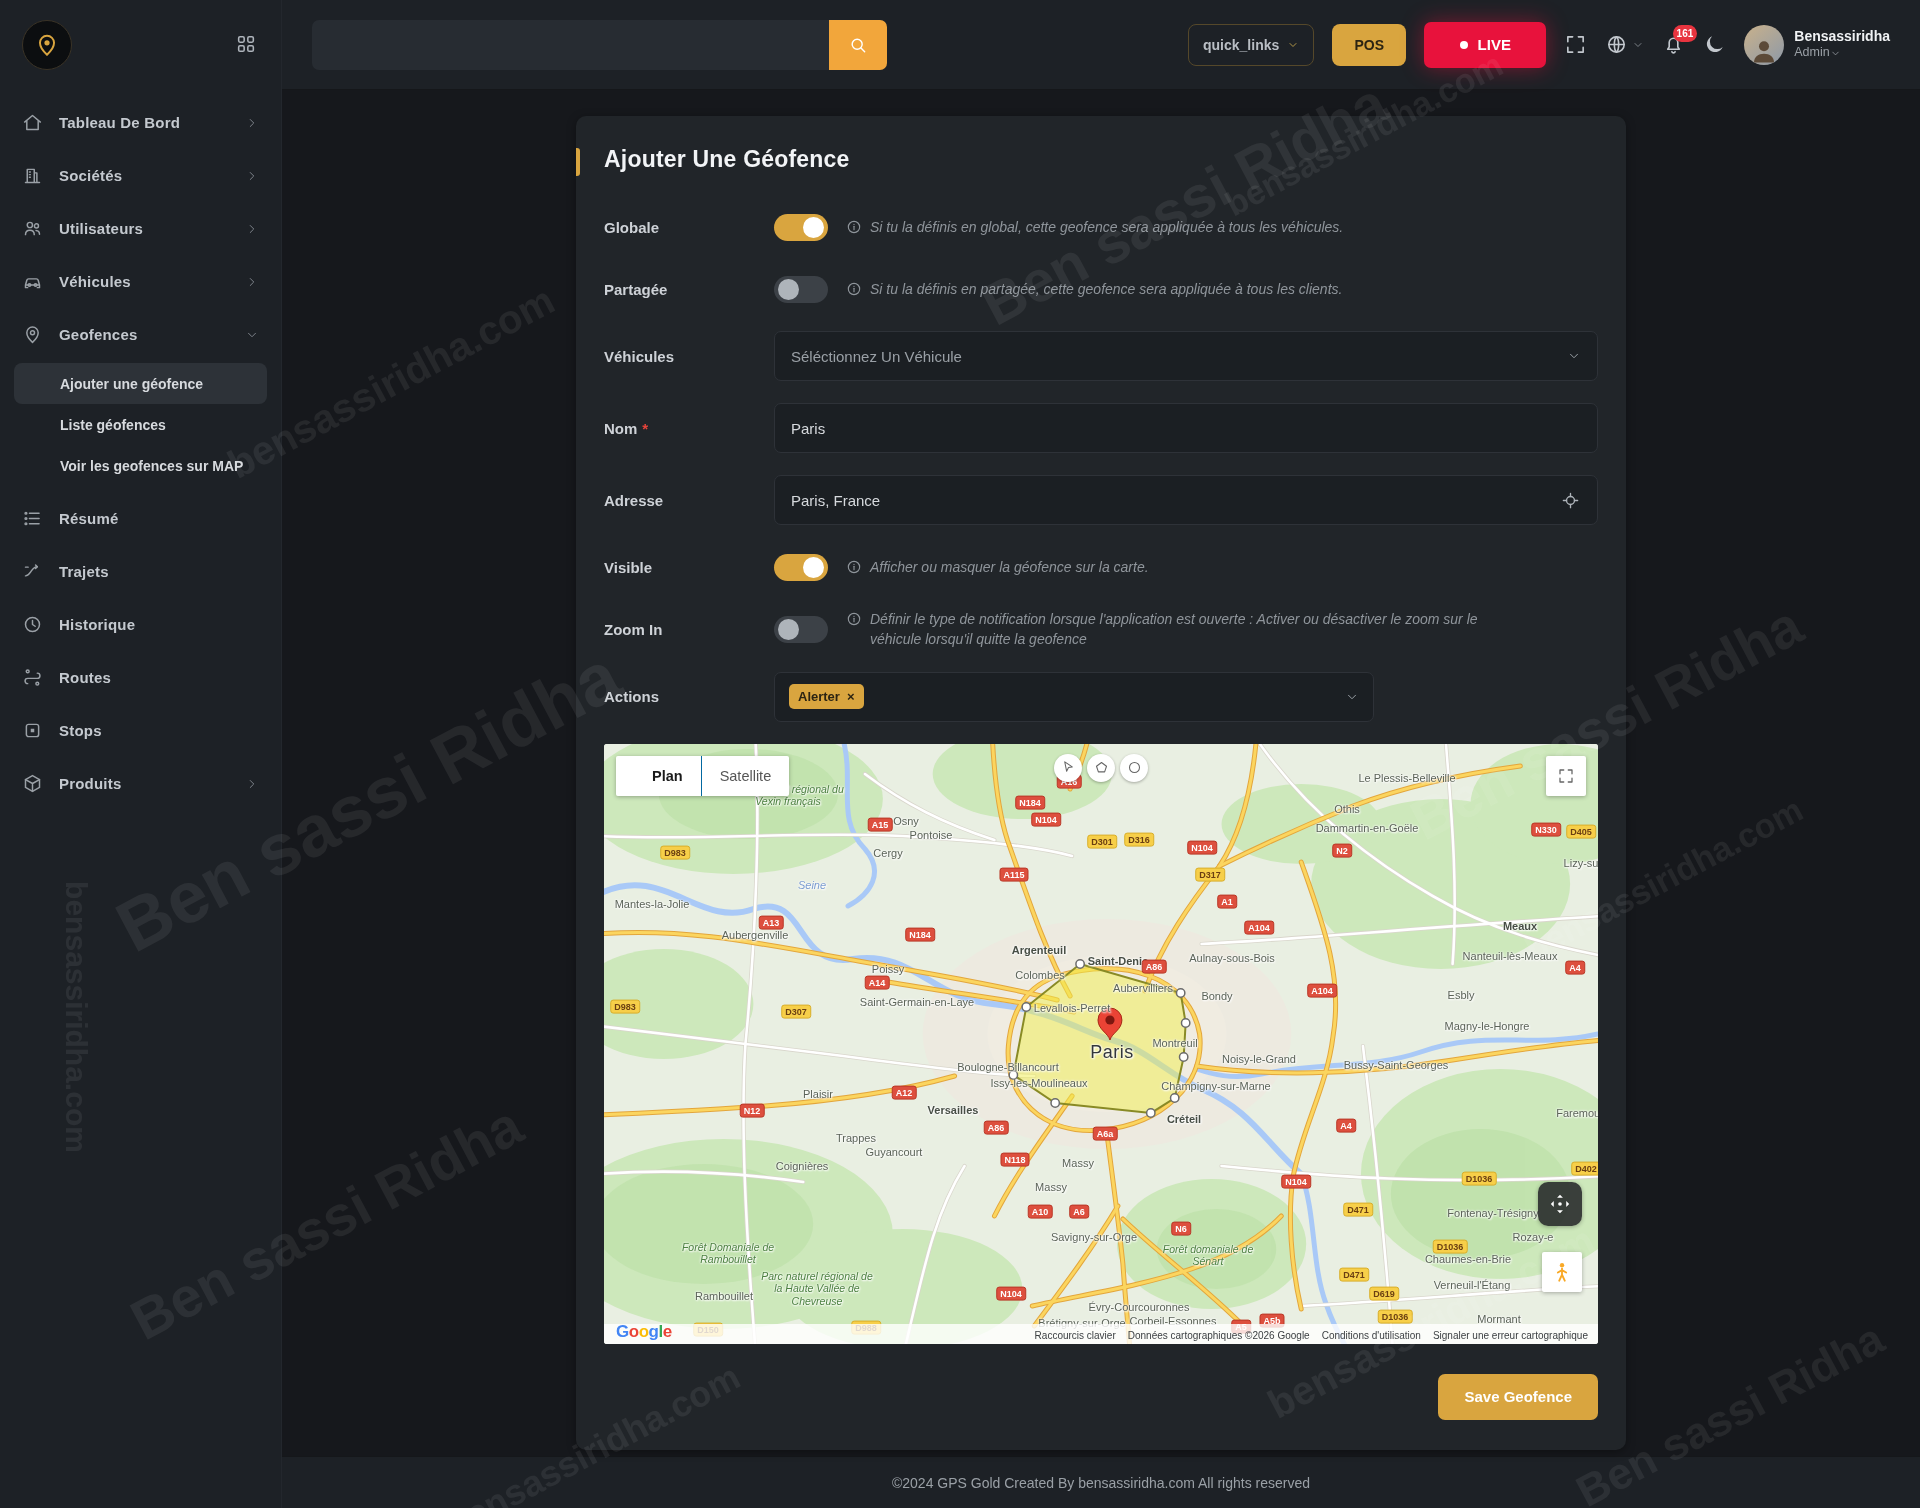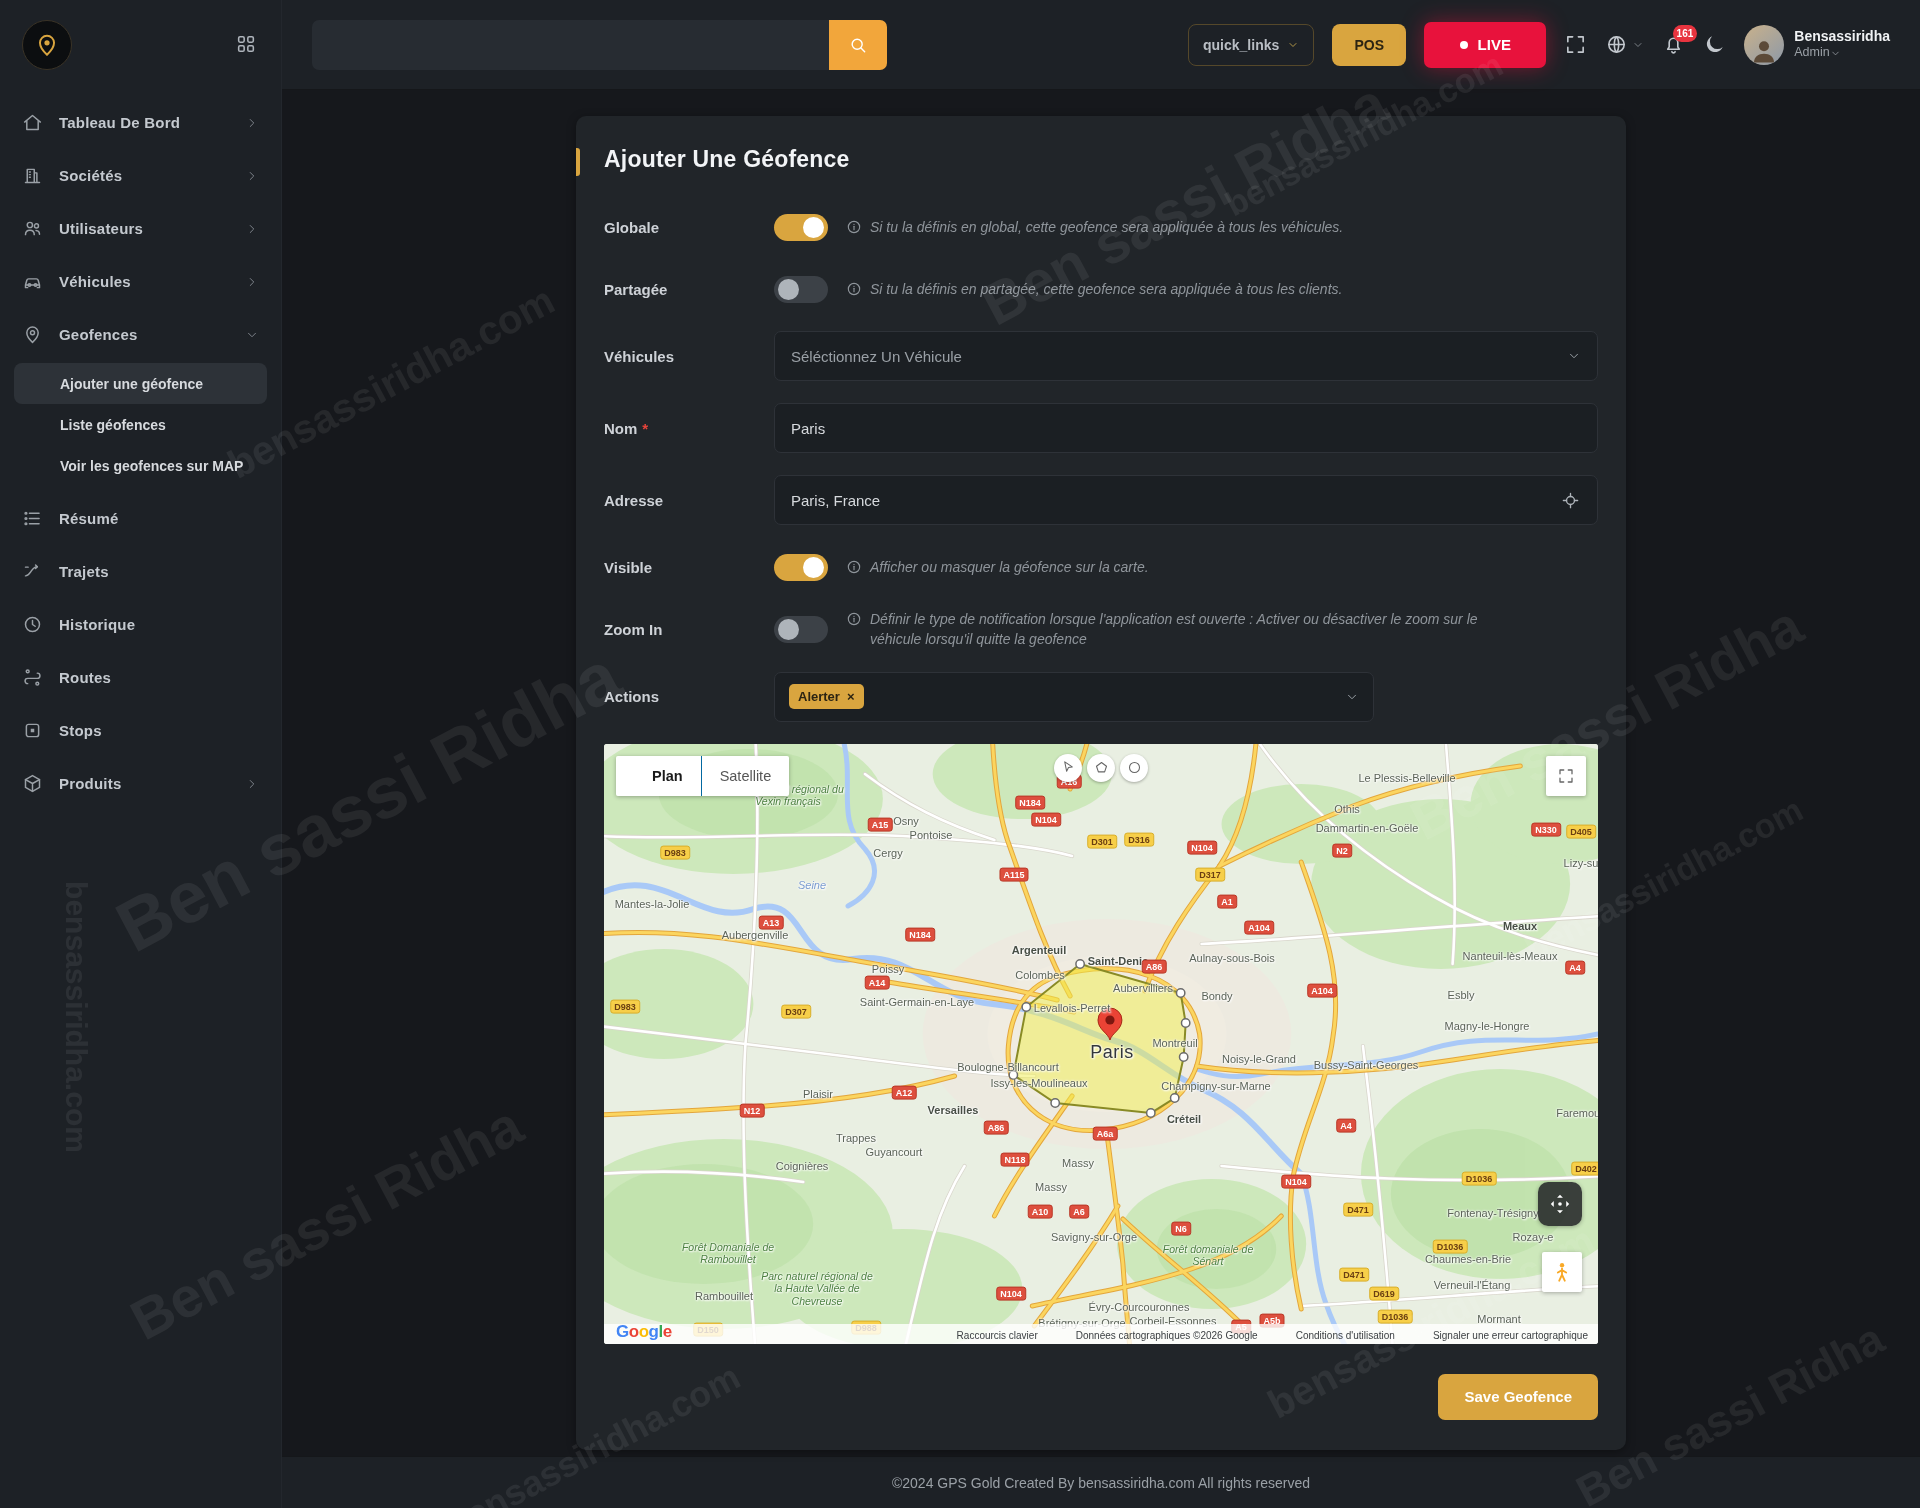--- a/index.html
+++ b/index.html
@@ -108,21 +108,21 @@
   .map-type button + button { border-left:1px solid #0369a1; }
   .map-draw { position:absolute; top:10px; left:50%; transform:translateX(-50%); display:flex; gap:5px; }
   .map-draw button { width:28px; height:28px; border-radius:50%; border:none; background:#fff; box-shadow:0 1px 3px rgba(0,0,0,.3); display:flex; align-items:center; justify-content:center; color:#666; cursor:pointer; }
   .map-draw button svg { width:15px; height:15px; }
   .map-fs { position:absolute; top:12px; right:12px; width:40px; height:40px; border:none; background:#fff; border-radius:2px; box-shadow:0 1px 4px rgba(0,0,0,.3); color:#666; display:flex; align-items:center; justify-content:center; cursor:pointer; }
   .map-fs svg { width:18px; height:18px; }
   .map-pan { position:absolute; right:16px; bottom:118px; width:44px; height:44px; border-radius:10px; border:none; background:rgba(32,33,36,.85); color:#fff; display:flex; align-items:center; justify-content:center; cursor:pointer; box-shadow:0 1px 4px rgba(0,0,0,.3); }
   .map-pan svg { width:22px; height:22px; }
   .map-peg { position:absolute; right:16px; bottom:52px; width:40px; height:40px; border:none; background:#fff; border-radius:2px; box-shadow:0 1px 4px rgba(0,0,0,.3); display:flex; align-items:center; justify-content:center; cursor:pointer; }
   .map-peg svg { width:22px; height:22px; }
-  .map-attrib { position:absolute; left:0; right:0; bottom:0; height:20px; background:rgba(255,255,255,.8); display:flex; align-items:center; gap:38px; padding:4px 10px 0 130px; font-size:10px; color:#3c4043; }
+  .map-attrib { position:absolute; left:0; right:0; bottom:0; height:20px; background:rgba(255,255,255,.8); display:flex; align-items:center; gap:12px; padding:4px 10px 0 130px; font-size:10px; color:#3c4043; }
   .map-attrib span { white-space:nowrap; }
   .map-attrib .push { margin-left:auto; }
   .glogo { position:absolute; left:12px; bottom:2px; font-size:17px; font-weight:700; letter-spacing:-.5px; text-shadow:0 0 2px #fff; }
 
   .save-row { display:flex; justify-content:flex-end; margin-top:30px; }
   .btn-save { height:46px; padding:0 26px; border:none; border-radius:7px; background:#d9a53f; color:#fff; font-size:15px; font-weight:700; cursor:pointer; font-family:inherit; }
 
   .footer { height:52px; background:#1d2126; border-top:1px solid #15171a; display:flex; align-items:center; justify-content:center; color:#9aa0a6; font-size:14px; }
 
   
@@ -567,21 +567,21 @@
                   <span class="mlabel " style="left: 628px; top: 214px;">Aulnay-sous-Bois</span>
                   <span class="mlabel " style="left: 436px; top: 231px;">Colombes</span>
                   <span class="mlabel " style="left: 539px; top: 244px;">Aubervilliers</span>
                   <span class="mlabel " style="left: 613px; top: 252px;">Bondy</span>
                   <span class="mlabel " style="left: 857px; top: 251px;">Esbly</span>
                   <span class="mlabel " style="left: 313px; top: 258px;">Saint-Germain-en-Laye</span>
                   <span class="mlabel " style="left: 468px; top: 264px;">Levallois-Perret</span>
                   <span class="mlabel " style="left: 883px; top: 282px;">Magny-le-Hongre</span>
                   <span class="mlabel " style="left: 571px; top: 299px;">Montreuil</span>
                   <span class="mlabel " style="left: 655px; top: 315px;">Noisy-le-Grand</span>
-                  <span class="mlabel " style="left: 762px; top: 321px; text-align: center;">Bussy-Saint-Georges</span>
+                  <span class="mlabel " style="left: 792px; top: 321px; text-align: center;">Bussy-Saint-Georges</span>
                   <span class="mlabel " style="left: 404px; top: 323px;">Boulogne-Billancourt</span>
                   <span class="mlabel " style="left: 435px; top: 339px;">Issy-les-Moulineaux</span>
                   <span class="mlabel " style="left: 612px; top: 342px;">Champigny-sur-Marne</span>
                   <span class="mlabel " style="left: 214px; top: 350px;">Plaisir</span>
                   <span class="mlabel mid" style="left: 349px; top: 366px;">Versailles</span>
                   <span class="mlabel mid" style="left: 580px; top: 375px;">Créteil</span>
                   <span class="mlabel " style="left: 252px; top: 394px;">Trappes</span>
                   <span class="mlabel " style="left: 290px; top: 408px;">Guyancourt</span>
                   <span class="mlabel " style="left: 198px; top: 422px;">Coignières</span>
                   <span class="mlabel " style="left: 474px; top: 419px;">Massy</span>

